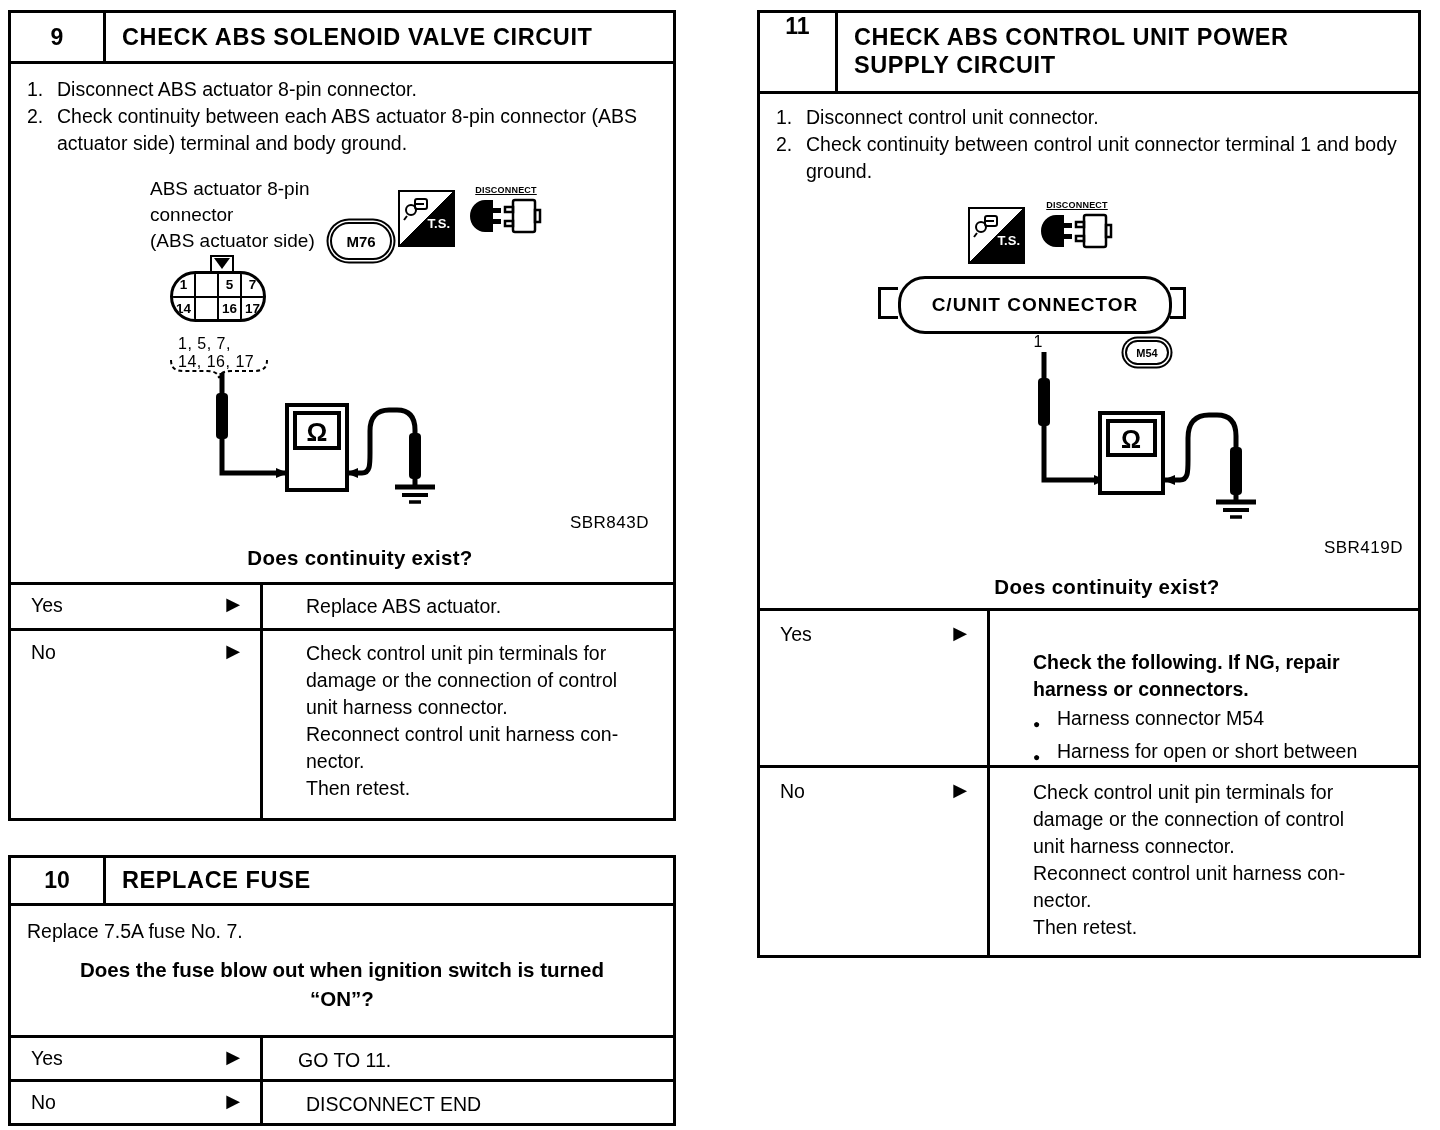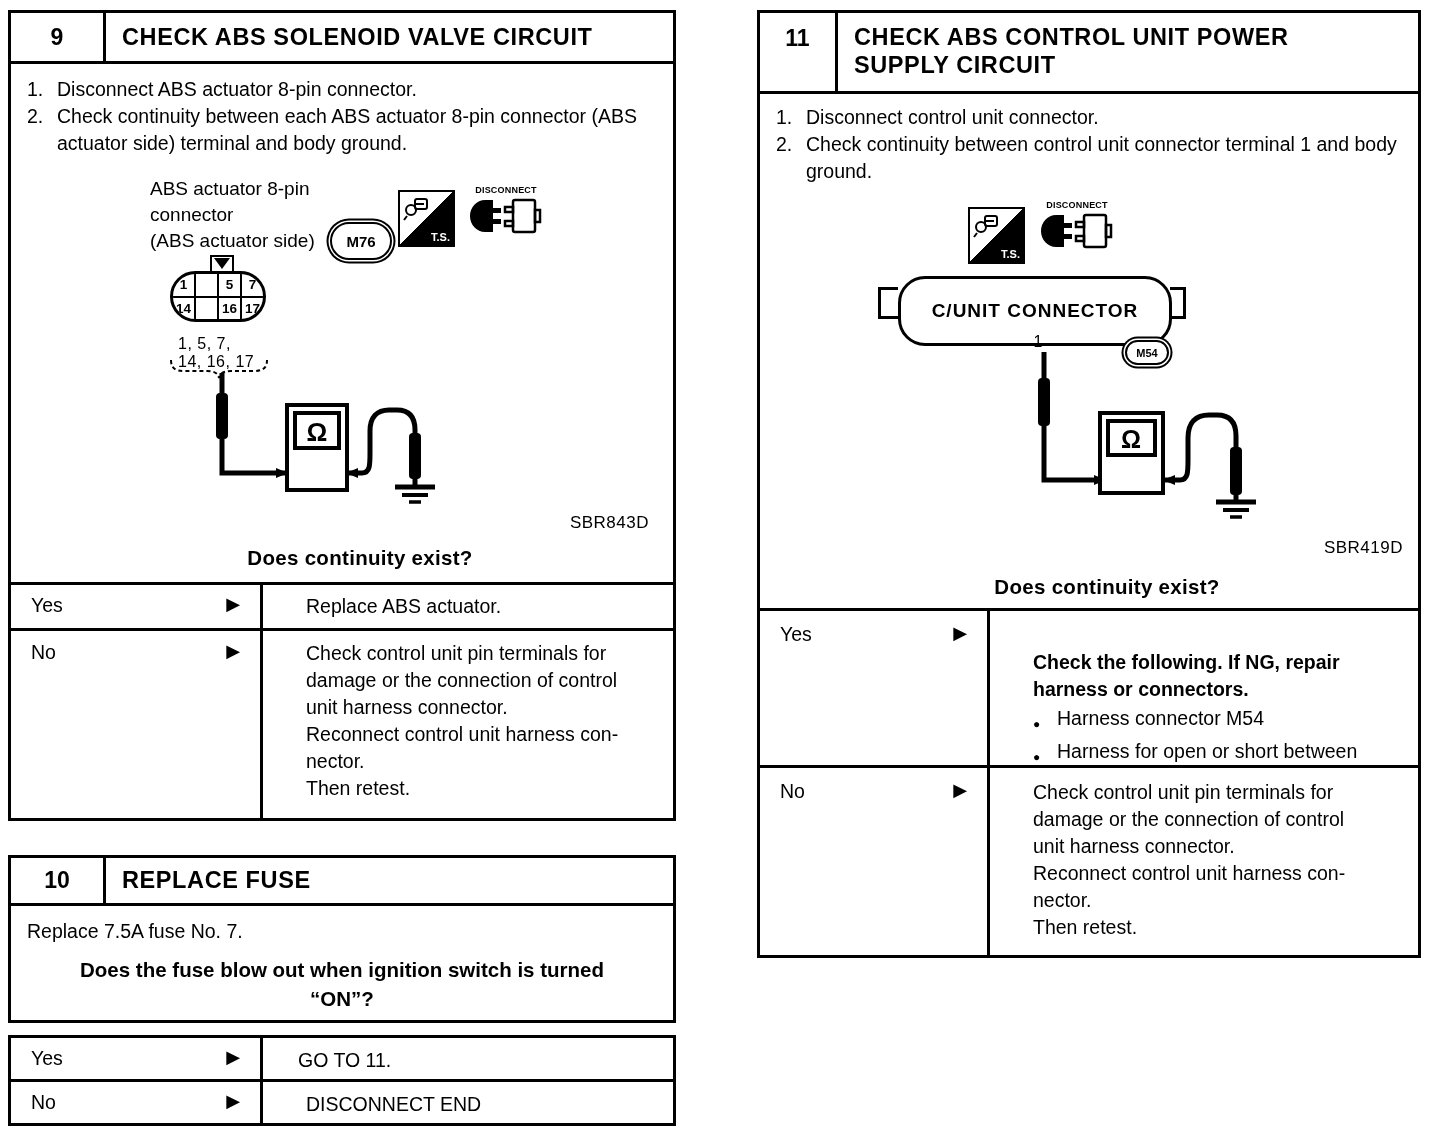--- a/index.html
+++ b/index.html
@@ -36,22 +36,22 @@
   .pinrow{flex:1;display:flex;}
   .pinrow.second{border-top:2.5px solid #000;}
   .pincell{flex:1;display:flex;align-items:center;justify-content:center;font-weight:bold;font-size:13.5px;}
   .pincell.bl{border-left:2.5px solid #000;}
   .tab{position:absolute;border:2.5px solid #000;border-bottom:none;background:#fff;
        display:flex;justify-content:center;box-sizing:border-box;}
   .tab .tri{width:0;height:0;border-left:8px solid transparent;border-right:8px solid transparent;
             border-top:11px solid #000;margin-top:1px;}
   .tsicon{position:absolute;width:57px;height:57px;border:2px solid #000;box-sizing:border-box;
           background:linear-gradient(135deg,#fff 49.2%,#000 49.8%);}
-  .tsicon .tstext{position:absolute;right:3px;bottom:2px;color:#fff;font-weight:bold;font-size:11px;}
-  .discwrap{position:absolute;text-align:center;}
+  .tsicon .tstext{position:absolute;right:3px;bottom:14px;color:#fff;font-weight:bold;font-size:13px;}
+  .discwrap{position:absolute;text-align:center;text-decoration:underline;}
   .disclabel{font-size:9px;font-weight:bold;letter-spacing:.2px;white-space:nowrap;}
   .banner{position:absolute;border:3px solid #000;border-radius:27px;background:#fff;box-sizing:border-box;
           display:flex;align-items:center;justify-content:center;font-weight:bold;font-size:19px;letter-spacing:1px;}
   .endL{position:absolute;border:3px solid #000;border-right:none;background:#fff;box-sizing:border-box;}
   .endR{position:absolute;border:3px solid #000;border-left:none;background:#fff;box-sizing:border-box;}
   .pinlist{position:absolute;font-size:16px;line-height:18px;letter-spacing:.5px;}
   .term{position:absolute;font-size:16px;text-align:center;}
   svg text.ohm{font-family:"Liberation Sans",sans-serif;font-weight:bold;}
   .bullets{margin-top:2px;}
   .bullet{display:flex;}
@@ -175,42 +175,42 @@
     <div>Then retest.</div>
   </div>
 </div>
 
 <div class="panel" style="left:8px;top:855px;width:668px;height:51px;">
   <div class="hdr" style="height:45px;border-bottom:none;border-radius:13px;">
     <div class="num" style="width:92px;">10</div>
     <div class="ttl">REPLACE FUSE</div>
   </div>
 </div>
-<div class="panel" style="left:8px;top:903px;width:668px;height:120px;">
+<div class="panel" style="left:8px;top:903px;width:668px;height:135px;">
   <div style="padding:14px 0 0 16px;font-size:19.5px;">Replace 7.5A fuse No. 7.</div>
   <div style="margin:12px auto 0;max-width:580px;text-align:center;font-weight:bold;font-size:20.5px;line-height:29px;">Does the fuse blow out when ignition switch is turned “ON”?</div>
 </div>
 <div class="row" style="left:8px;top:1035px;width:668px;height:47px;">
   <div class="lab" style="width:252px;padding:9px 0 0 20px;">
     <span>Yes</span>
     <span class="arr" style="right:20px;top:8px;">▶</span>
   </div>
   <div class="res" style="padding:9px 4px;">GO TO 11.</div>
 </div>
 <div class="row" style="left:8px;top:1079px;width:668px;height:47px;">
   <div class="lab" style="width:252px;padding:9px 0 0 20px;">
     <span>No</span>
     <span class="arr" style="right:20px;top:8px;">▶</span>
   </div>
   <div class="res" style="padding:9px 12px;">DISCONNECT END</div>
 </div>
 
 <div class="panel" style="left:757px;top:10px;width:664px;height:601px;">
   <div class="hdr" style="height:78px;">
-    <div class="num" style="width:75px;align-items:flex-start;padding-top:12px;">11</div>
+    <div class="num" style="width:75px;align-items:flex-start;">11</div>
     <div class="ttl" style="align-items:flex-start;padding-top:10px;max-width:480px;line-height:28px;">CHECK ABS CONTROL UNIT POWER SUPPLY CIRCUIT</div>
   </div>
   <div class="steps" style="padding-top:10px;">
     <div class="step">
       <span class="sn">1.</span>
       <span class="st">Disconnect control unit connector.</span>
     </div>
     <div class="step">
       <span class="sn">2.</span>
       <span class="st">Check continuity between control unit connector terminal 1 and body ground.</span>
@@ -235,21 +235,21 @@
         <rect x="44" y="5" width="22" height="32" rx="2"></rect>
         <rect x="36" y="12" width="8" height="5"></rect>
         <rect x="36" y="26" width="8" height="5"></rect>
         <rect x="66" y="15" width="5" height="12"></rect>
       </g>
     </svg>
   </div>
 
   <div class="endL" style="left:118px;top:274px;width:20px;height:32px;"></div>
   <div class="endR" style="left:410px;top:274px;width:16px;height:32px;"></div>
-  <div class="banner" style="left:138px;top:263px;width:274px;height:70px;">C/UNIT CONNECTOR</div>
+  <div class="banner" style="left:138px;top:263px;width:274px;height:58px;">C/UNIT CONNECTOR</div>
 
   <div class="term" style="left:270px;top:320px;width:16px;">1</div>
   <div class="badge" style="left:365px;top:327px;width:44px;height:25px;font-size:11px;">M54</div>
 
   <svg class="abs" style="left:250px;top:339px;" width="290" height="185">
     <g fill="none" stroke="#000" stroke-width="5">
       <path d="M34,0 V128 H90"></path>
       <path d="M153,128 H170 C178,128 178,120 178,108 V86 C178,70 186,63 199,63 L207,63 C220,63 226,70 226,84 V150"></path>
     </g>
     <rect x="28" y="26" width="12" height="48" rx="4" fill="#000"></rect>

